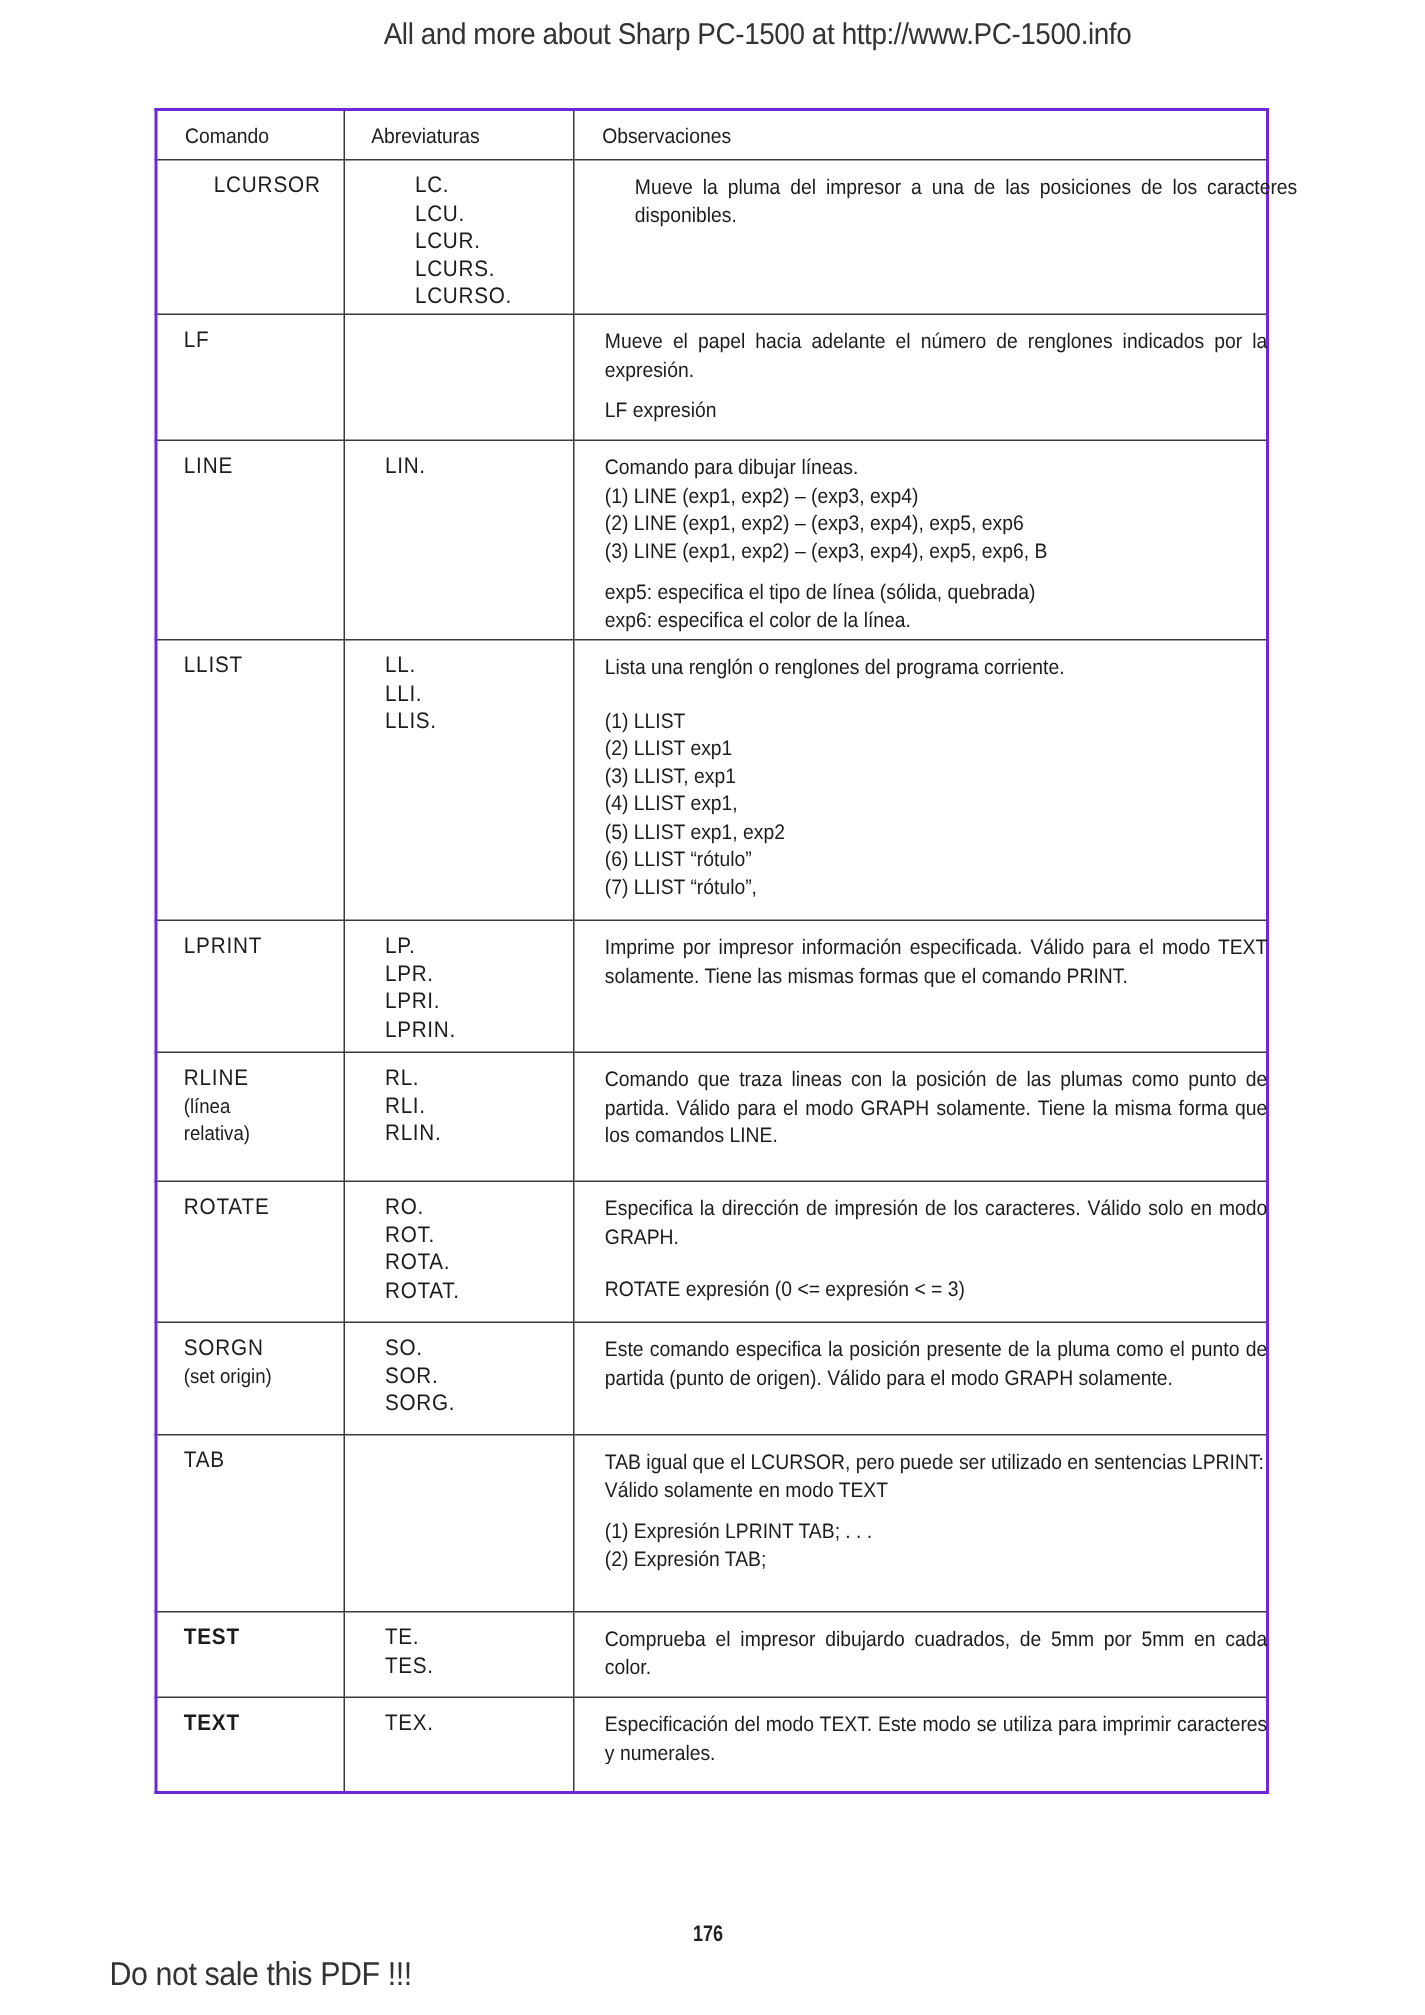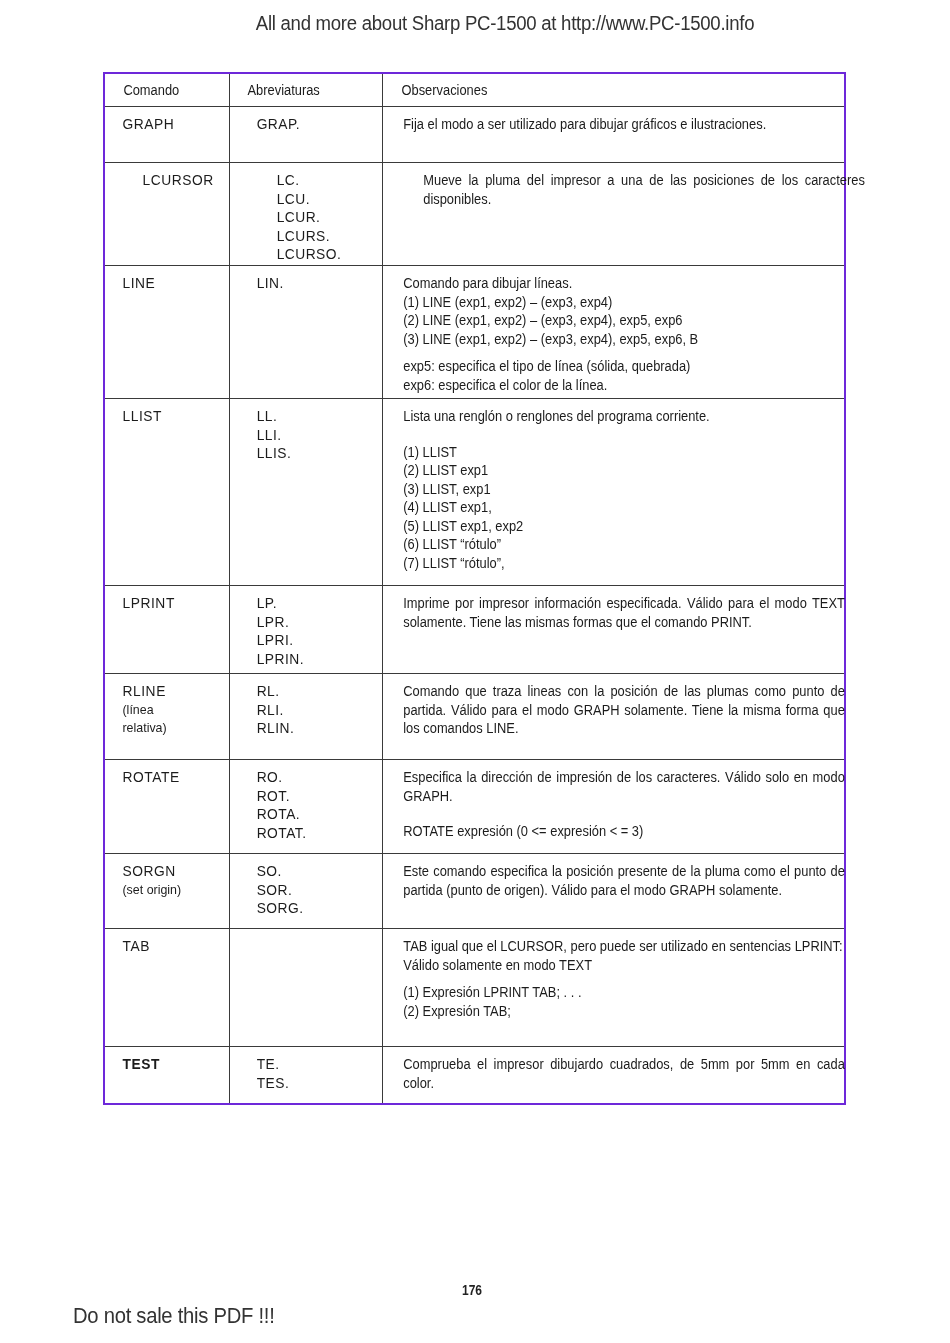--- a/index.html
+++ b/index.html
@@ -83,35 +83,20 @@
       <th class="h2">
           <span class="txt">Abreviaturas</span>
         </th>
       <th class="h3">
           <span class="txt">Observaciones</span>
         </th>
     </tr>
   </thead>
   <tbody>
 
-    <tr class="r-graph">
-      <td class="cmd">
-          <span class="cell">GRAPH</span>
-        </td>
-      <td class="abbr">
-          <span class="cell">
-        <span class="line">GRAP.</span>
-      </span>
-        </td>
-      <td class="obs">
-          <span class="cell">
-        <p>Fija el modo a ser utilizado para dibujar gráficos e ilustraciones.</p>
-      </span>
-        </td>
-    </tr>
 
     <tr class="r-lcursor">
       <td class="cmd">
           <span class="cell">LCURSOR</span>
         </td>
       <td class="abbr">
           <span class="cell">
         <span class="line">LC.</span>
         <span class="line">LCU.</span>
         <span class="line">LCUR.</span>
@@ -119,20 +104,34 @@
         <span class="line">LCURSO.</span>
       </span>
         </td>
       <td class="obs">
           <span class="cell">
         <p>Mueve la pluma del impresor a una de las posiciones de los caracteres disponibles.</p>
       </span>
         </td>
     </tr>
 
+    <tr class="r-lf">
+      <td class="cmd">
+          <span class="cell">LF</span>
+        </td>
+      <td class="abbr">
+          <span class="cell"></span>
+        </td>
+      <td class="obs">
+          <span class="cell">
+        <p>Mueve el papel hacia adelante el número de renglones indicados por la expresión.</p>
+        <p class="gap">LF expresión</p>
+      </span>
+        </td>
+    </tr>
 
     <tr class="r-line">
       <td class="cmd">
           <span class="cell">LINE</span>
         </td>
       <td class="abbr">
           <span class="cell">
         <span class="line">LIN.</span>
       </span>
         </td>
@@ -281,17 +280,32 @@
         <span class="line">TES.</span>
       </span>
         </td>
       <td class="obs">
           <span class="cell">
         <p>Comprueba el impresor dibujardo cuadrados, de 5mm por 5mm en cada color.</p>
       </span>
         </td>
     </tr>
 
+    <tr class="r-text">
+      <td class="cmd">
+          <span class="cell bold">TEXT</span>
+        </td>
+      <td class="abbr">
+          <span class="cell">
+        <span class="line">TEX.</span>
+      </span>
+        </td>
+      <td class="obs">
+          <span class="cell">
+        <p>Especificación del modo TEXT.  Este modo se utiliza para imprimir caracteres y numerales.</p>
+      </span>
+        </td>
+    </tr>
   </tbody>
 </table>
 
 <div class="page-number">176</div>
 <div class="footer-note">Do not sale this PDF !!!</div>
 
 </body></html>

